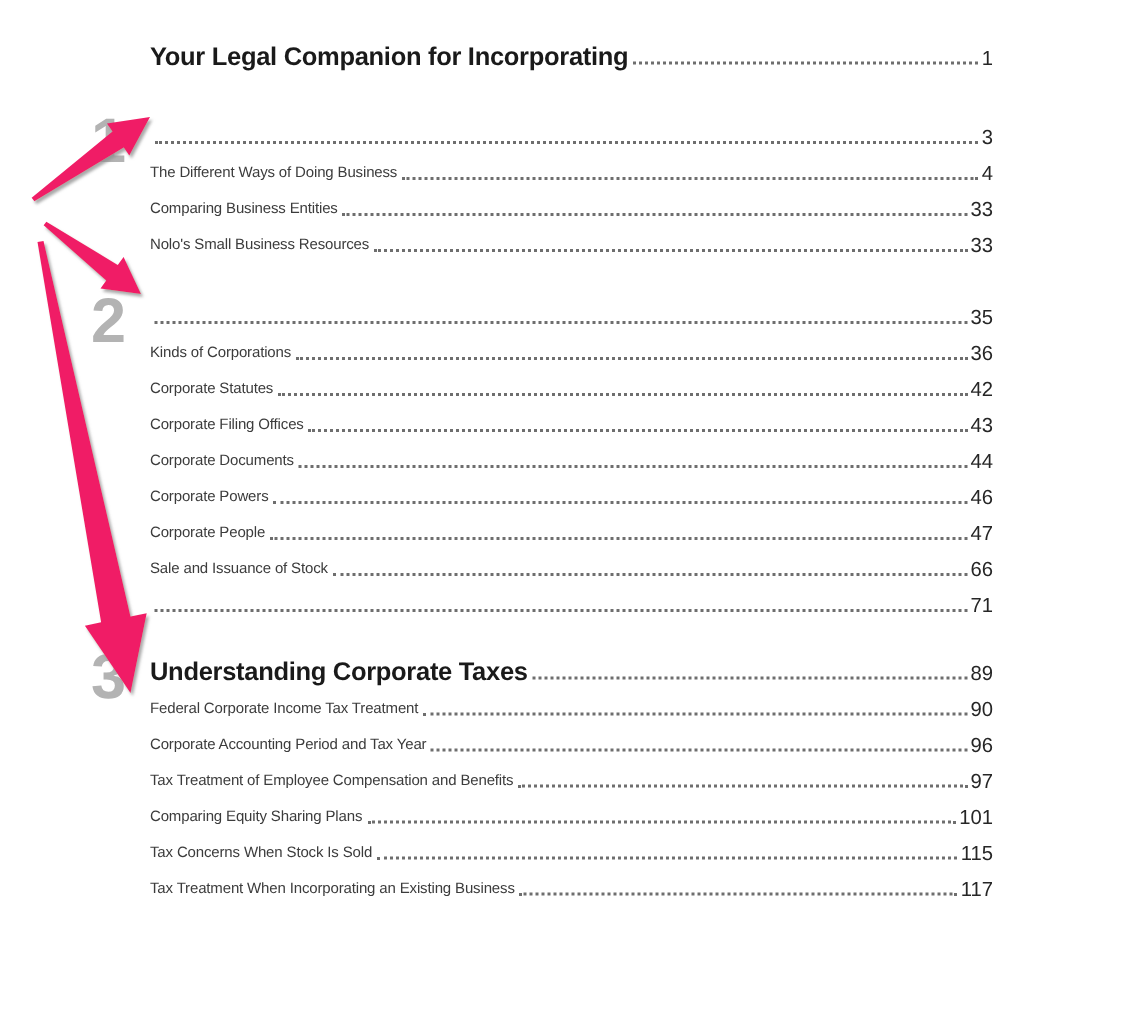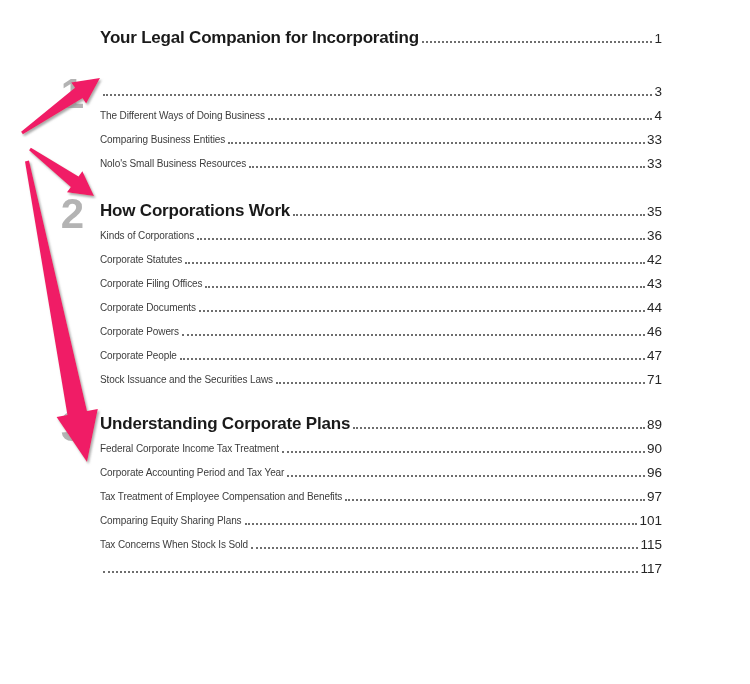--- a/index.html
+++ b/index.html
@@ -104,21 +104,20 @@
   </div>
           <div class="row entry">
     <span class="t">Nolo's Small Business Resources</span>
     <span class="leader"></span>
     <span class="pg">33</span>
   </div>
         </div>
         <div class="section section-2">
     <div class="chnum">2</div>
     <div class="row heading">
-      <span class="t">How Corporations Work</span>
       <span class="leader"></span>
       <span class="pg">35</span>
     </div>
   <div class="row entry">
     <span class="t">Kinds of Corporations</span>
     <span class="leader"></span>
     <span class="pg">36</span>
   </div>
           <div class="row entry">
     <span class="t">Corporate Statutes</span>
@@ -139,29 +138,33 @@
     <span class="t">Corporate Powers</span>
     <span class="leader"></span>
     <span class="pg">46</span>
   </div>
           <div class="row entry">
     <span class="t">Corporate People</span>
     <span class="leader"></span>
     <span class="pg">47</span>
   </div>
           <div class="row entry">
-    <span class="t">Stock Issuance and the Securities Laws</span>
+    <span class="t">Sale and Issuance of Stock</span>
+    <span class="leader"></span>
+    <span class="pg">66</span>
+  </div>
+          <div class="row entry">
     <span class="leader"></span>
     <span class="pg">71</span>
   </div>
         </div>
         <div class="section section-3">
     <div class="chnum">3</div>
     <div class="row heading">
-      <span class="t">Understanding Corporate Plans</span>
+      <span class="t">Understanding Corporate Taxes</span>
       <span class="leader"></span>
       <span class="pg">89</span>
     </div>
   <div class="row entry">
     <span class="t">Federal Corporate Income Tax Treatment</span>
     <span class="leader"></span>
     <span class="pg">90</span>
   </div>
           <div class="row entry">
     <span class="t">Corporate Accounting Period and Tax Year</span>
@@ -177,20 +180,21 @@
     <span class="t">Comparing Equity Sharing Plans</span>
     <span class="leader"></span>
     <span class="pg">101</span>
   </div>
           <div class="row entry">
     <span class="t">Tax Concerns When Stock Is Sold</span>
     <span class="leader"></span>
     <span class="pg">115</span>
   </div>
           <div class="row entry">
+    <span class="t">Tax Treatment When Incorporating an Existing Business</span>
     <span class="leader"></span>
     <span class="pg">117</span>
   </div>
         </div>
       </div>
   </div>
 
   <svg class="arrow-layer" id="arrow-svg" width="750" height="684" viewBox="0 0 750 684">
     <defs>
       <filter id="arrow-shadow" x="-30%" y="-30%" width="160%" height="160%">

